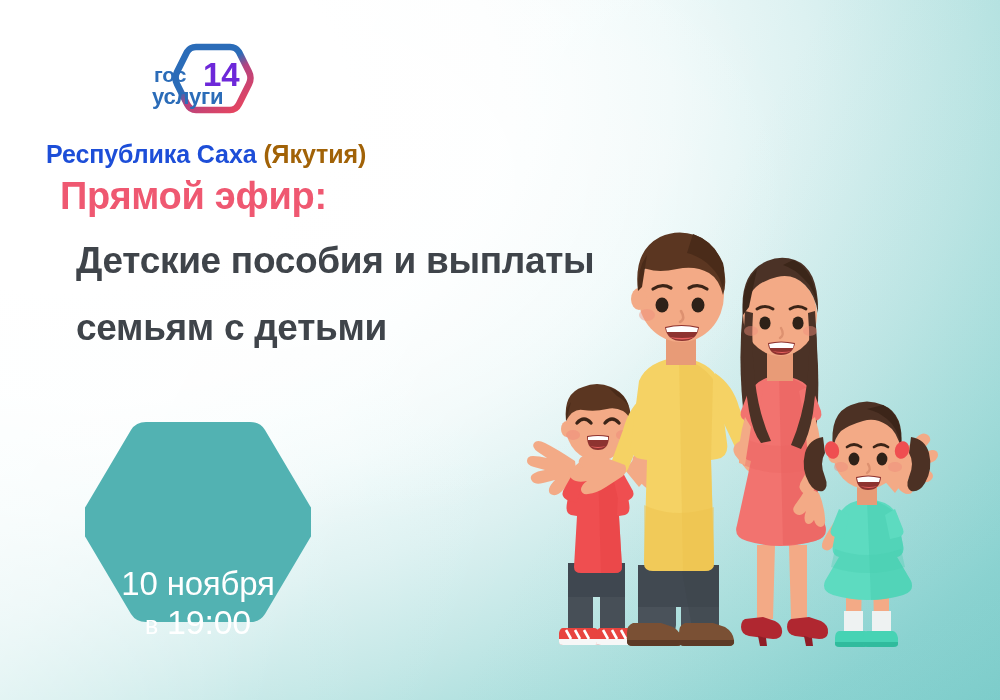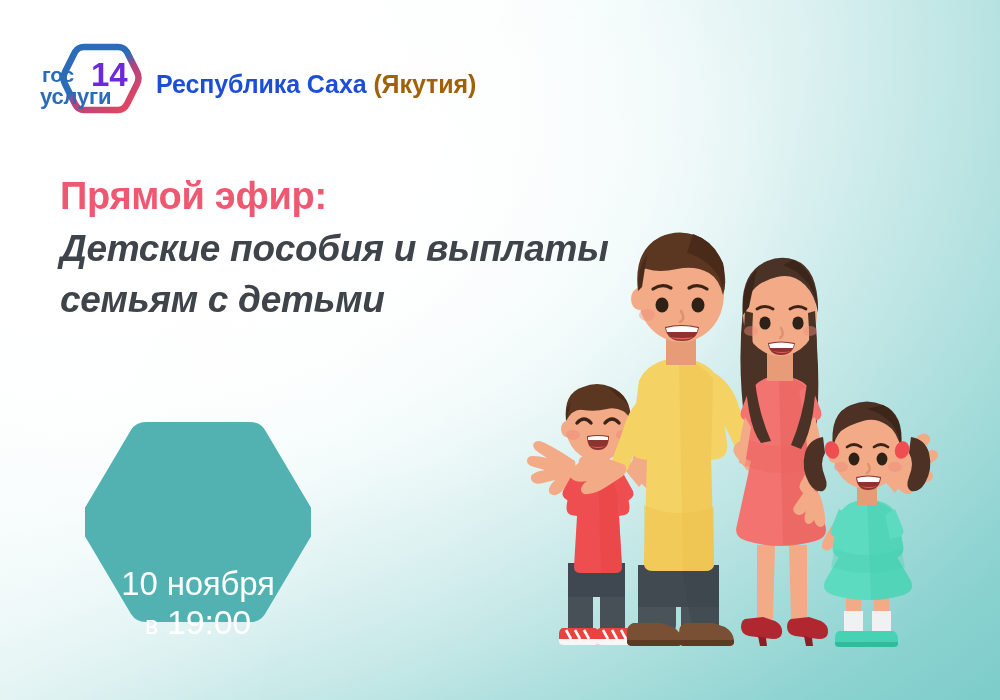--- a/index.html
+++ b/index.html
@@ -51,20 +51,21 @@
   }
 
   
   .logo-block {
     position: absolute;
     left: 46px;
     top: 42px;
     display: flex;
     align-items: center;
     gap: 14px;
+    flex-direction: column;
   }
   .logo-mark {
     position: relative;
     width: 96px;
     height: 84px;
   }
   .logo-mark svg { display: block; }
   .logo-text-gos,
   .logo-text-uslugi,
   .logo-text-14 {
@@ -114,23 +115,22 @@
     color: #ef5871;
     line-height: 1.18;
     margin: 0 0 4px 0;
     letter-spacing: -0.3px;
   }
   .headline-main {
     font-size: 37px;
     font-weight: 600;
     color: #3f444a;
     line-height: 1.38;
-    margin: 0;
+    margin: 16px;
     letter-spacing: -0.3px;
-    font-style: italic;
   }
 
   
   .date-badge {
     position: absolute;
     left: 85px;
     top: 403px;
     width: 226px;
     height: 238px;
   }

